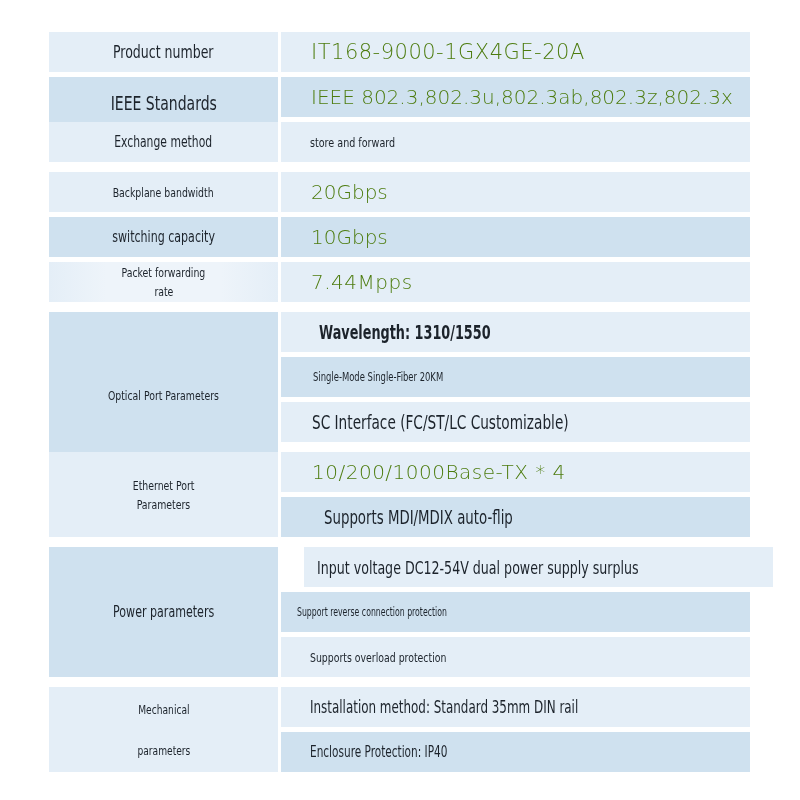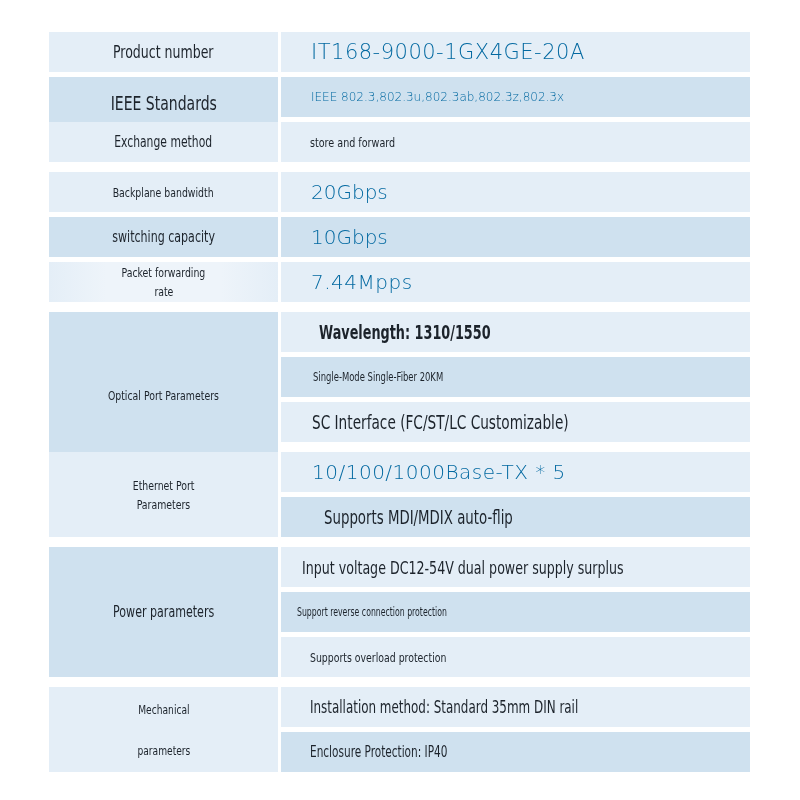--- a/index.html
+++ b/index.html
@@ -12,21 +12,21 @@
       display: flex; align-items: center;
       color: #1c232b;
     }
     .left { left: 0; width: 229px; justify-content: center; text-align: center; }
     .right { left: 232px; width: 469px; }
     .light { background: #e4eef7; }
     .dark { background: #cfe1ef; }
     .lbl { font-family: "DejaVu Sans", sans-serif; font-stretch: condensed; }
     .narrow { display: inline-block; transform-origin: left center; white-space: nowrap; }
     .narrowc { display: inline-block; transform-origin: center center; white-space: nowrap; }
-    .wide { font-family: "DejaVu Sans", sans-serif; font-weight: 300; color: #0369a1; white-space: nowrap; }
+    .wide { font-family: "DejaVu Sans", sans-serif; font-weight: 300; color: #4d7c0f; white-space: nowrap; }
     .hex {
       background: linear-gradient(90deg, #e4eef7 0%, #eef4fa 25%, #eef4fa 75%, #e4eef7 100%);
     }
   </style>
 </head>
 <body>
 
 <div>
 
   <div class="row" style="top:32px;height:40px;">
@@ -36,21 +36,21 @@
     <div class="cell right light" style="height:40px;padding-left:30px;">
       <span class="wide" style="font-size:21px;letter-spacing:0.5px;">IT168-9000-1GX4GE-20A</span>
     </div>
   </div>
 
   <div class="row" style="top:77px;height:40px;">
     <div class="cell left dark" style="height:52px;">
       <span class="narrowc lbl" style="font-size:19px;transform:scaleX(0.82);">IEEE Standards</span>
     </div>
     <div class="cell right dark" style="height:40px;padding-left:30px;">
-      <span class="wide" style="font-size:12px;text-align:center;">IEEE 802.3,802.3u,802.3ab,802.3z,802.3x</span>
+      <span class="wide" style="font-size:20px;text-align:center;">IEEE 802.3,802.3u,802.3ab,802.3z,802.3x</span>
     </div>
   </div>
 
   <div class="row" style="top:122px;height:40px;">
     <div class="cell left light" style="height:40px;text-align:right;">
       <span class="narrowc lbl" style="font-size:15px;transform:scaleX(0.8);">Exchange method</span>
     </div>
     <div class="cell right light" style="height:40px;padding-left:29px;">
       <span class="narrow lbl" style="font-size:13px;transform:scaleX(0.82);">store and forward</span>
     </div>
@@ -98,32 +98,32 @@
       <span class="narrow lbl" style="font-size:19px;transform:scaleX(0.8);">SC Interface (FC/ST/LC Customizable)</span>
     </div>
   </div>
 
   <div class="group" style="top:452px;height:85px;">
     <div class="cell left light" style="top:0;height:85px;flex-direction:column;line-height:19px;">
       <span class="narrowc lbl" style="font-size:13px;transform:scaleX(0.8);">Ethernet Port</span>
       <span class="narrowc lbl" style="font-size:13px;transform:scaleX(0.8);">Parameters</span>
     </div>
     <div class="cell right light" style="top:0;height:40px;padding-left:31px;">
-      <span class="wide" style="font-size:20px;letter-spacing:0.5px;">10/100/1000Base-TX * 5</span>
+      <span class="wide" style="font-size:20px;letter-spacing:0.5px;">10/200/1000Base-TX * 4</span>
     </div>
     <div class="cell right dark" style="top:45px;height:40px;padding-left:43px;">
       <span class="narrow lbl" style="font-size:19px;transform:scaleX(0.78);">Supports MDI/MDIX auto-flip</span>
     </div>
   </div>
 
   <div class="group" style="top:547px;height:130px;">
     <div class="cell left dark" style="top:0;height:130px;">
       <span class="narrowc lbl" style="font-size:15px;transform:scaleX(0.82);">Power parameters</span>
     </div>
-    <div class="cell right light" style="top:0;height:40px;padding-left:21px;">
+    <div class="cell right light" style="top:0;height:40px;padding-left:13px;margin-left:23px;">
       <span class="narrow lbl" style="font-size:18px;transform:scaleX(0.78);">Input voltage DC12-54V dual power supply surplus</span>
     </div>
     <div class="cell right dark" style="top:45px;height:40px;padding-left:16px;">
       <span class="narrow lbl" style="font-size:12px;transform:scaleX(0.72);">Support reverse connection protection</span>
     </div>
     <div class="cell right light" style="top:90px;height:40px;padding-left:29px;">
       <span class="narrow lbl" style="font-size:13px;transform:scaleX(0.8);">Supports overload protection</span>
     </div>
   </div>
 

